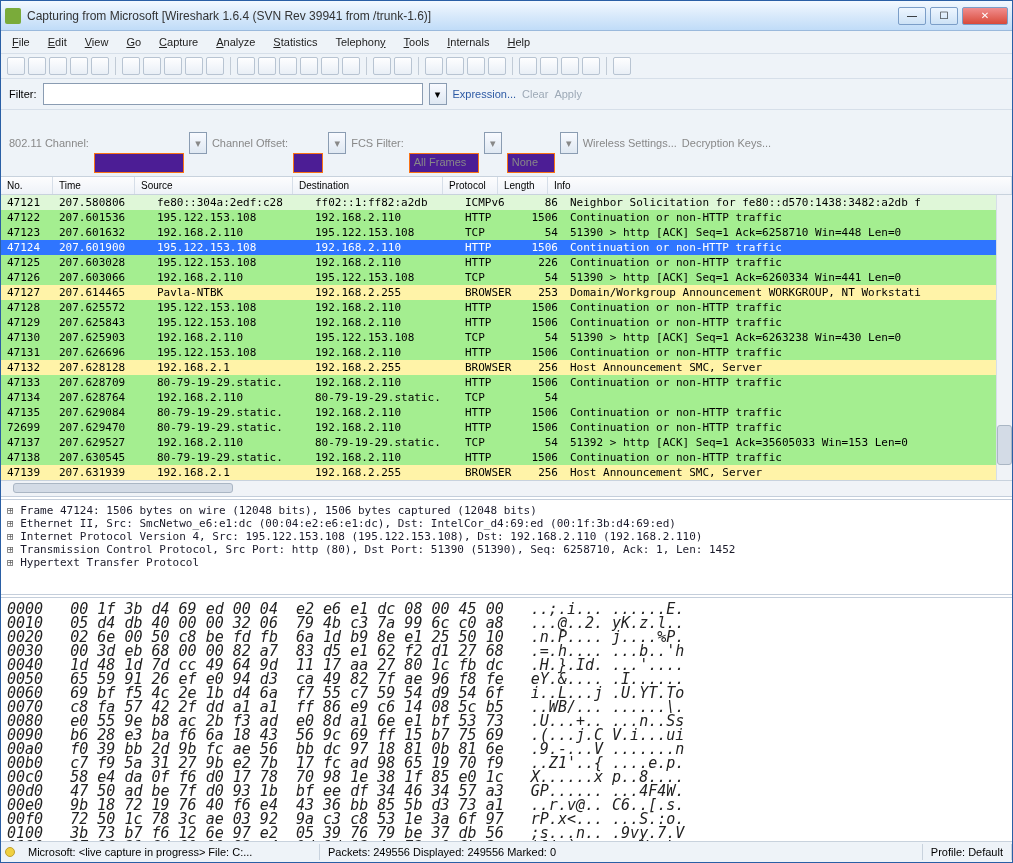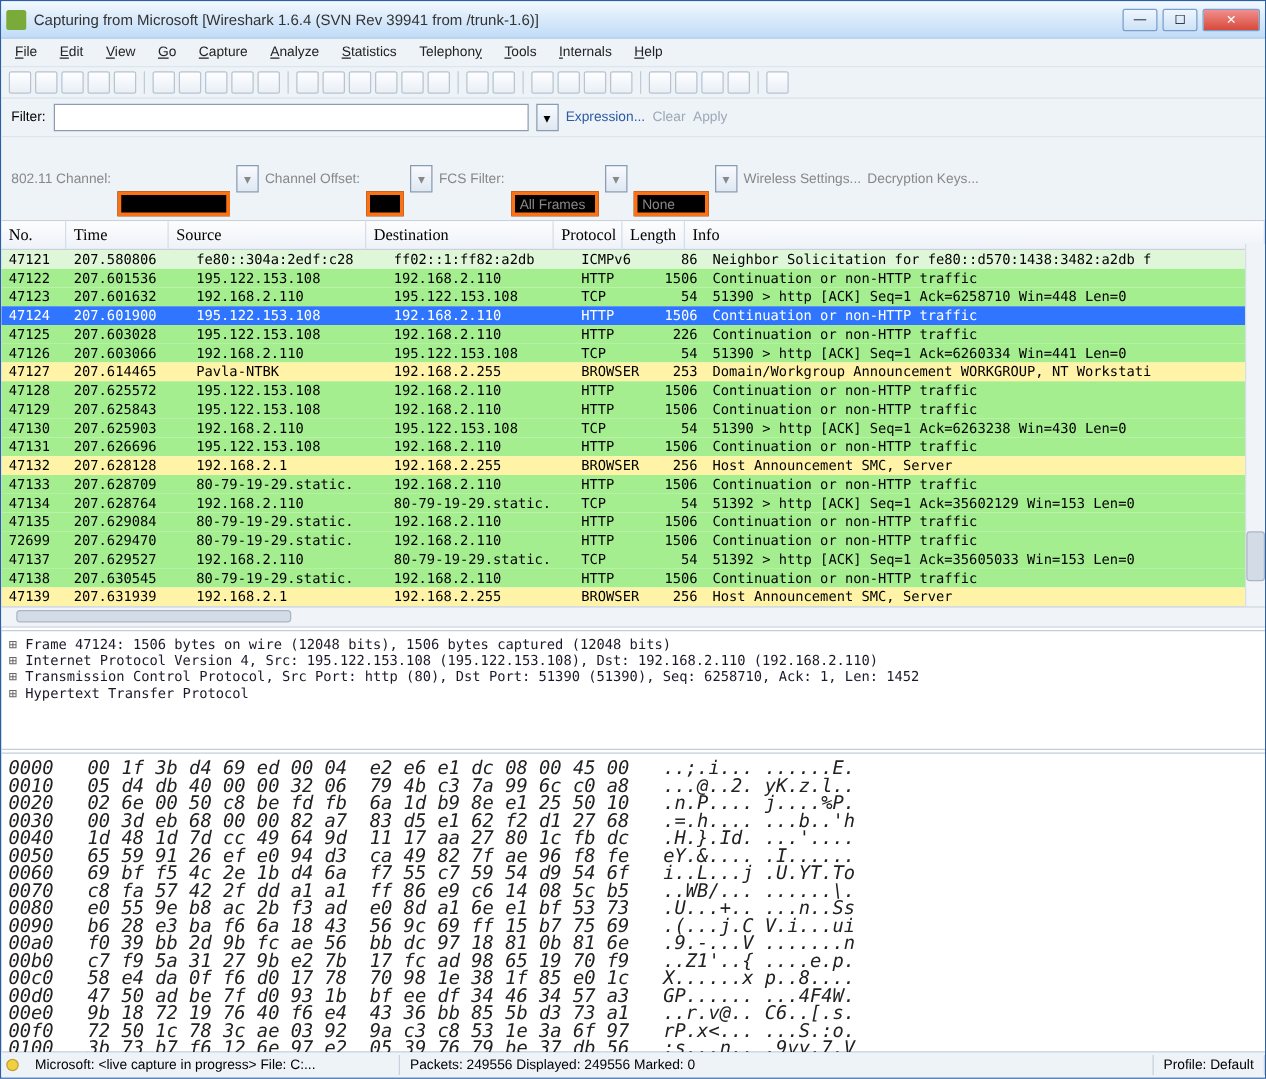--- a/index.html
+++ b/index.html
@@ -66,37 +66,36 @@
 
 .wifibar {
   display:flex;
   align-items:center;
   gap:5px;
   padding:3px 8px;
   background:#eef3f8;
   border-bottom:1px solid #c8d2dd;
   color:#888;
 }
-.wifibar .box { height:20px; border:3px solid #f97316; background:#000000;margin-top:40px; }
-.wifibar .w70 { width:70px; } .wifibar .w30 { width:30px; } .wifibar .w90{width:90px;} .wifibar .w60{width:60px;}
+.wifibar .box { height:20px; border:1px solid #f97316; background:#4c1d95;margin-top:40px; }
+.wifibar .w70 { width:70px; } .wifibar .w30 { width:30px; } .wifibar .w90{width:90px;} .wifibar .w60{width:48px;}
 .wifibar .txt { color:#888; }
 
 .listpane {
   flex: 0 0 320px;
   position:relative;
   border-bottom:4px double #c4cedb;
   display:flex;
   flex-direction:column;
 }
 .listhdr {
   display:flex;
   background:linear-gradient(#fdfdfe,#eef2f8);
   border-bottom:1px solid #c8d2dd;
-  font-size:13px;
-  font-family:Liberation Serif, serif;
+  font-size:10px;
 }
 .listhdr .col { padding:3px 6px; border-right:1px solid #d6dee8; white-space:nowrap; overflow:hidden; }
 .c-no{flex:0 0 52px;} .c-time{flex:0 0 82px;} .c-src{flex:0 0 158px;} .c-dst{flex:0 0 150px;} .c-proto{flex:0 0 55px;} .c-len{flex:0 0 50px;} .c-info{flex:1;}
 .listbody { flex:1; overflow:auto; font-family: "Lucida Console", monospace; font-size:11px; }
 .row { display:flex; white-space:nowrap; }
 .row .col { padding:1px 6px; overflow:hidden; }
 .row.green { background:#a4ee90; }
 .row.yellow { background:#fff3a8; }
 .row.blue  { background:#2f75ff; color:#fff; }
 .row.lightgreen { background:#dff7d8; }
@@ -359,21 +358,20 @@
         <div class="col c-len">1506</div>
         <div class="col c-info">Continuation or non-HTTP traffic</div>
       </div>
       <div class="row green">
         <div class="col c-no">47134</div>
         <div class="col c-time">207.628764</div>
         <div class="col c-src">192.168.2.110</div>
         <div class="col c-dst">80-79-19-29.static.</div>
         <div class="col c-proto">TCP</div>
         <div class="col c-len">54</div>
-        <div class="col c-info">51392 &gt; http [ACK] Seq=1 Ack=35602129 Win=153 Len=0</div>
       </div>
       <div class="row green">
         <div class="col c-no">47135</div>
         <div class="col c-time">207.629084</div>
         <div class="col c-src">80-79-19-29.static.</div>
         <div class="col c-dst">192.168.2.110</div>
         <div class="col c-proto">HTTP</div>
         <div class="col c-len">1506</div>
         <div class="col c-info">Continuation or non-HTTP traffic</div>
       </div>
@@ -417,20 +415,21 @@
   <div class="listscroll">
       <div class="thumb"></div>
     </div>
   <div class="vscroll">
       <div class="pos"></div>
     </div>
 </div>
 
 <div class="details" id="details">
     <div class="line">Frame 47124: 1506 bytes on wire (12048 bits), 1506 bytes captured (12048 bits)</div>
+    <div class="line">Ethernet II, Src: SmcNetwo_e6:e1:dc (00:04:e2:e6:e1:dc), Dst: IntelCor_d4:69:ed (00:1f:3b:d4:69:ed)</div>
     <div class="line">Internet Protocol Version 4, Src: 195.122.153.108 (195.122.153.108), Dst: 192.168.2.110 (192.168.2.110)</div>
     <div class="line">Transmission Control Protocol, Src Port: http (80), Dst Port: 51390 (51390), Seq: 6258710, Ack: 1, Len: 1452</div>
     <div class="line">Hypertext Transfer Protocol</div>
   </div>
 
 <div class="hexpane">0000   00 1f 3b d4 69 ed 00 04  e2 e6 e1 dc 08 00 45 00   ..;.i... ......E.
 0010   05 d4 db 40 00 00 32 06  79 4b c3 7a 99 6c c0 a8   ...@..2. yK.z.l..
 0020   02 6e 00 50 c8 be fd fb  6a 1d b9 8e e1 25 50 10   .n.P.... j....%P.
 0030   00 3d eb 68 00 00 82 a7  83 d5 e1 62 f2 d1 27 68   .=.h.... ...b..'h
 0040   1d 48 1d 7d cc 49 64 9d  11 17 aa 27 80 1c fb dc   .H.}.Id. ...'....

